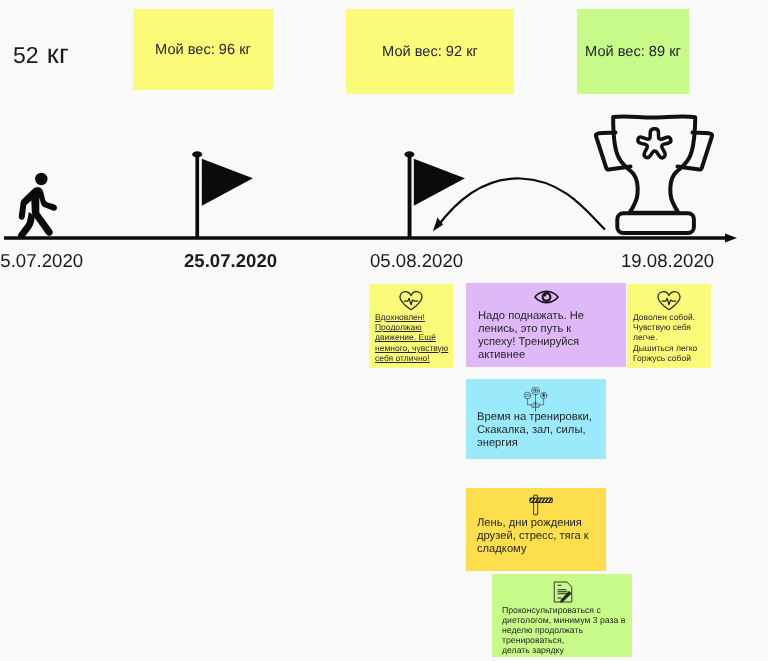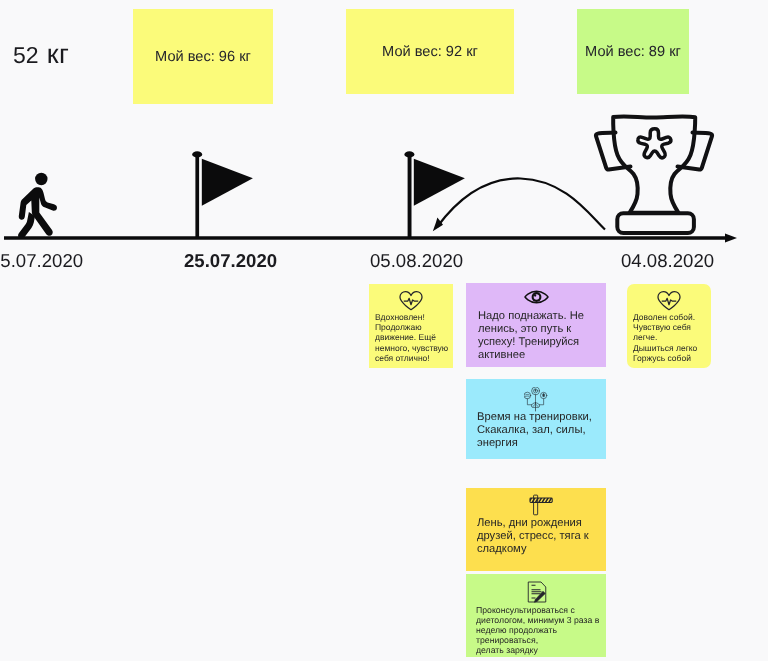--- a/index.html
+++ b/index.html
@@ -15,21 +15,21 @@
   .note .noteicon{width:100%;display:flex;justify-content:center;}
   .note .txt{white-space:pre-line;color:#262626;}
 </style>
 </head>
 <body>
 
 <div id="weight-start" class="abs">
   <span class="num">52</span><span class="unit"> кг</span>
 </div>
 
-<div class="wbox" style="left:133px;top:9px;width:140px;height:95px;background:#FBFB7A;">
+<div class="wbox" style="left:133px;top:9px;width:140px;height:81px;background:#FBFB7A;">
   <span>Мой вес: 96 кг</span>
 </div>
 <div class="wbox" style="left:346px;top:9px;width:168px;height:85px;background:#FBFB7A;">
   <span>Мой вес: 92 кг</span>
 </div>
 <div class="wbox" style="left:577px;top:9px;width:112px;height:85px;background:#C7FA88;">
   <span>Мой вес: 89 кг</span>
 </div>
 
 <svg class="abs" style="left:18px;top:170px;" width="42" height="68" viewBox="0 0 42 68">
@@ -72,52 +72,52 @@
 </svg>
 
 <svg class="abs" style="left:0;top:220px;" width="768" height="40" viewBox="0 0 768 40">
   <line x1="4" y1="18" x2="728" y2="18" stroke="#0b0b0c" stroke-width="3.6"></line>
   <polygon points="725,13.4 737,18 725,22.6" fill="#0b0b0c"></polygon>
 </svg>
 
 <div class="date" style="left:-10px;top:252px;">15.07.2020</div>
 <div class="date" style="left:184px;top:252px;font-weight:bold;">25.07.2020</div>
 <div class="date" style="left:370px;top:252px;text-align:center;">05.08.2020</div>
-<div class="date" style="left:621px;top:252px;">04.08.2020</div>
+<div class="date" style="left:621px;top:252px;">19.08.2020</div>
 
 <div class="note" style="left:369px;top:284px;width:84px;height:84px;background:#FBFB7A;">
   <div class="noteicon" style="padding-top:6px;">
     <svg width="26" height="21" viewBox="0 0 48 40" fill="none" stroke="#24242b" stroke-width="2.4">
       <path d="M24 37.5 C24 37.5 3 24 3 13.5 C3 7.5 7.8 3 13.5 3 C18 3 22 6 24 10.5 C26 6 30 3 34.5 3 C40.2 3 45 7.5 45 13.5 C45 24 24 37.5 24 37.5 Z" stroke-linejoin="round"></path>
       <path d="M11 21 H18 L20.5 16 L24 28 L27 19 L30 21 H37" stroke-width="2.4" stroke-linecap="round" stroke-linejoin="round"></path>
     </svg>
   </div>
-  <div class="txt" style="font-size:8.5px;line-height:10.2px;margin-left:6px;margin-top:1px;">Вдохновлен!
+  <div class="txt" style="font-size:8.5px;line-height:10.2px;margin-left:6px;margin-top:1px;text-decoration:underline;">Вдохновлен!
 Продолжаю
 движение. Ещё
 немного, чувствую
 себя отлично!</div>
 </div>
 
-<div class="note" style="left:466px;top:283px;width:140px;height:84px;background:#DFB8F8;">
+<div class="note" style="left:466px;top:283px;width:160px;height:84px;background:#DFB8F8;">
   <div class="noteicon" style="padding-top:6px;">
     <svg width="25" height="16" viewBox="0 0 50 32" fill="none">
       <path d="M2 16 C2 16 10 4.5 25 4.5 C40 4.5 48 16 48 16 C48 16 40 27.5 25 27.5 C10 27.5 2 16 2 16 Z" stroke="#111" stroke-width="2.8"></path>
       <circle cx="25" cy="16" r="9.8" fill="#111"></circle>
       <circle cx="25" cy="16" r="5.6" fill="#DFB8F8"></circle>
       <circle cx="22.3" cy="13.0" r="2.3" fill="#111"></circle>
     </svg>
   </div>
   <div class="txt" style="font-size:11.2px;line-height:13px;margin-left:12px;margin-top:5px;">Надо поднажать. Не
 ленись, это путь к
 успеху! Тренируйся
 активнее</div>
 </div>
 
-<div class="note" style="left:627px;top:284px;width:84px;height:84px;background:#FBFB7A;border-radius:7px;">
+<div class="note" style="left:627px;top:284px;width:84px;height:84px;background:#FBFB7A;">
   <div class="noteicon" style="padding-top:6px;">
     <svg width="26" height="21" viewBox="0 0 48 40" fill="none" stroke="#24242b" stroke-width="2.4">
       <path d="M24 37.5 C24 37.5 3 24 3 13.5 C3 7.5 7.8 3 13.5 3 C18 3 22 6 24 10.5 C26 6 30 3 34.5 3 C40.2 3 45 7.5 45 13.5 C45 24 24 37.5 24 37.5 Z" stroke-linejoin="round"></path>
       <path d="M11 21 H18 L20.5 16 L24 28 L27 19 L30 21 H37" stroke-width="2.4" stroke-linecap="round" stroke-linejoin="round"></path>
     </svg>
   </div>
   <div class="txt" style="font-size:8.5px;line-height:10.2px;margin-left:6px;margin-top:1px;">Доволен собой.
 Чувствую себя
 легче.
 Дышиться легко
@@ -158,21 +158,21 @@
       <g clip-path="url(#barclip)" stroke="#24242b" stroke-width="5">
         <path d="M4 34 L16 14 M15 34 L27 14 M26 34 L38 14 M37 34 L49 14 M48 34 L60 14 M59 34 L71 14 M70 34 L82 14 M81 34 L93 14"></path>
       </g>
     </svg>
   </div>
   <div class="txt" style="font-size:11.2px;line-height:13px;margin-left:11px;margin-top:1px;">Лень, дни рождения
 друзей, стресс, тяга к
 сладкому</div>
 </div>
 
-<div class="note" style="left:466px;top:574px;width:140px;height:83px;background:#C7FA88;">
+<div class="note" style="left:492px;top:574px;width:140px;height:83px;background:#C7FA88;">
   <div class="noteicon" style="padding-top:6px;">
     <svg width="21" height="24" viewBox="0 0 84 96" fill="none" stroke="#24242b" stroke-width="3.6">
       <path d="M9 8 H60 L79 28 V88 H9 Z" stroke-linejoin="round"></path>
       <path d="M22 21 H38 M22 39 H58 M22 47 H62 M22 55 H58 M22 72 H38" stroke-width="4.2" stroke-linecap="butt"></path>
       <path d="M68 45 L77 54 L44 85.5 L33.5 89 L37.5 78 Z" fill="#24242b" stroke-width="2.6" stroke-linejoin="round"></path>
       <path d="M37.5 78 L44 85.5" stroke-width="2.4"></path>
     </svg>
   </div>
   <div class="txt" style="font-size:8.7px;line-height:10.1px;margin-left:10px;margin-top:1px;">Проконсультироваться с
 диетологом, минимум 3 раза в

